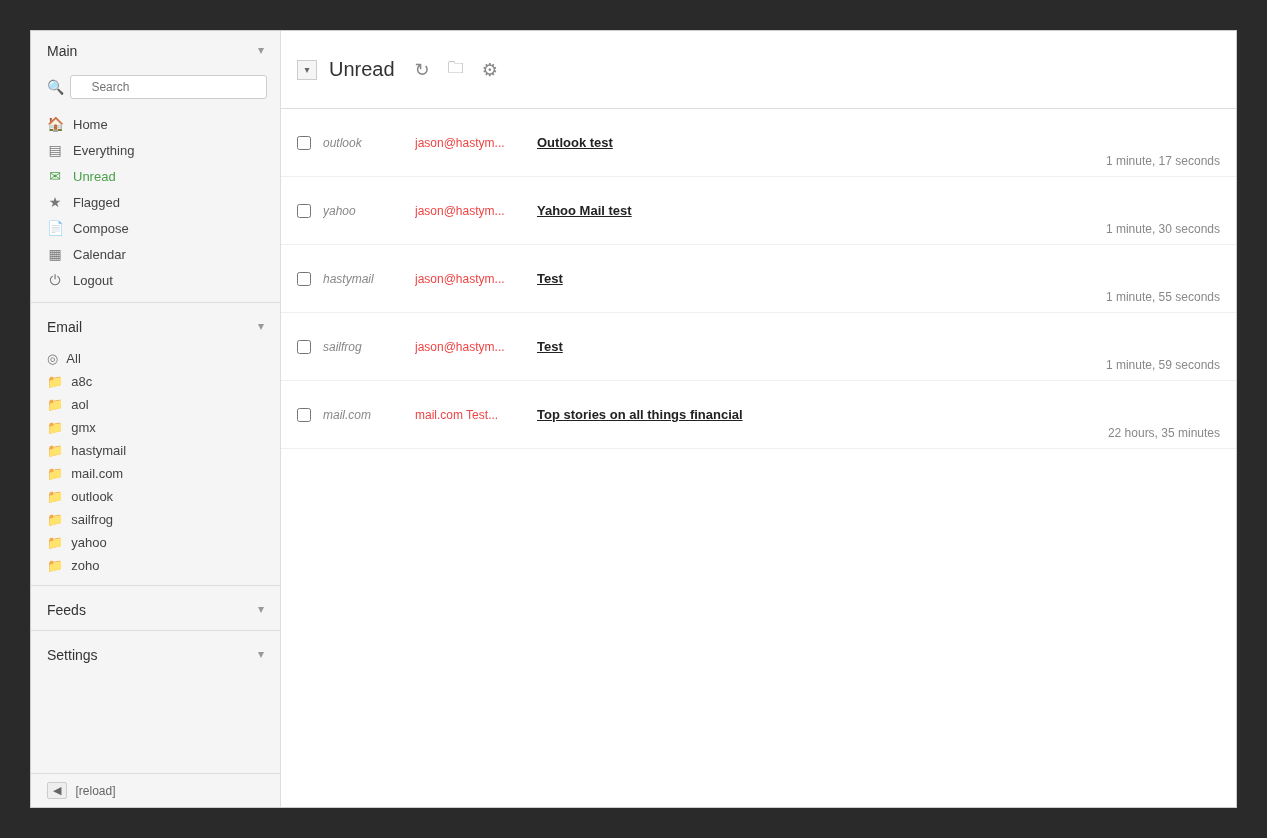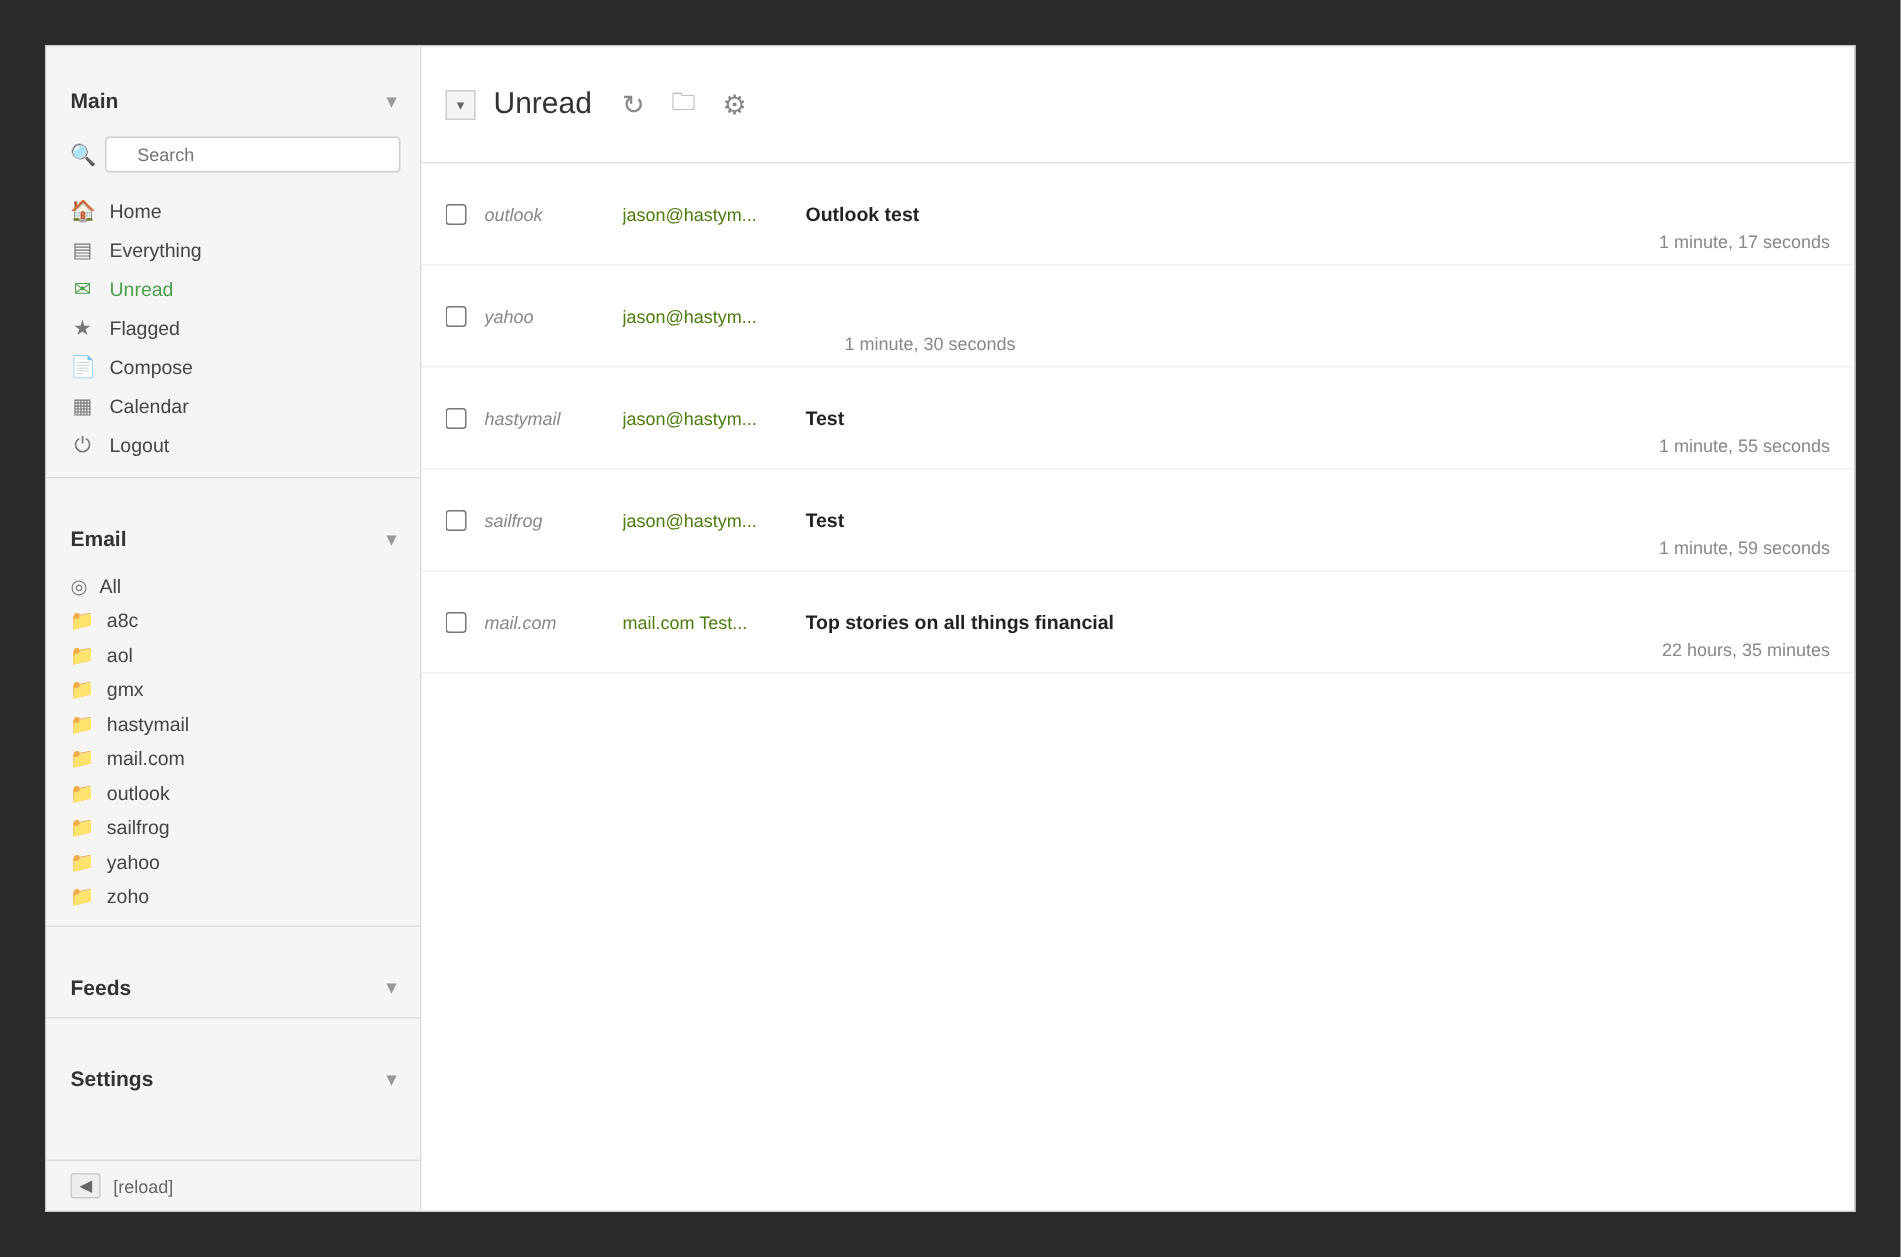--- a/index.html
+++ b/index.html
@@ -29,24 +29,23 @@
       min-width: 250px;
       background: #f5f5f5;
       border-right: 1px solid #ddd;
       display: flex;
       flex-direction: column;
       overflow-y: auto;
     }
 
     .sidebar-section-header {
       display: flex;
-      align-items: center;
       justify-content: space-between;
-      padding: 28px 16px 8px 16px;
-      font-weight: bold;
+      padding: 12px 16px 8px 16px;
+      font-weight: normal;
       font-size: 14px;
       color: #333;
       cursor: pointer;
       user-select: none;
     }
     .sidebar-section-header .chevron {
       color: #999;
       font-size: 12px;
     }
 
@@ -219,34 +218,35 @@
       color: #888;
       font-style: italic;
       flex-shrink: 0;
       overflow: hidden;
       text-overflow: ellipsis;
       white-space: nowrap;
     }
     .email-from {
       width: 110px;
       font-size: 12px;
-      color: #4d7c0f;
+      color: #ef4444;
       flex-shrink: 0;
       overflow: hidden;
       text-overflow: ellipsis;
       white-space: nowrap;
     }
     .email-subject {
       flex: 1;
       font-size: 13px;
       font-weight: bold;
       color: #222;
       overflow: hidden;
       text-overflow: ellipsis;
       white-space: nowrap;
+      text-decoration: underline;
     }
     .email-time {
       font-size: 12px;
       color: #888;
       flex-shrink: 0;
       text-align: right;
       min-width: 140px;
       margin-top: 37px;
     }
   </style>
@@ -389,20 +389,21 @@
         <span class="email-source">outlook</span>
         <span class="email-from">jason@hastym...</span>
         <span class="email-subject">Outlook test</span>
         <span class="email-time">1 minute, 17 seconds</span>
       </div>
 
       <div class="email-row">
         <input type="checkbox" class="email-checkbox" style="">
         <span class="email-source">yahoo</span>
         <span class="email-from">jason@hastym...</span>
+        <span class="email-subject">Yahoo Mail test</span>
         <span class="email-time">1 minute, 30 seconds</span>
       </div>
 
       <div class="email-row">
         <input type="checkbox" class="email-checkbox" style="">
         <span class="email-source">hastymail</span>
         <span class="email-from">jason@hastym...</span>
         <span class="email-subject">Test</span>
         <span class="email-time">1 minute, 55 seconds</span>
       </div>

